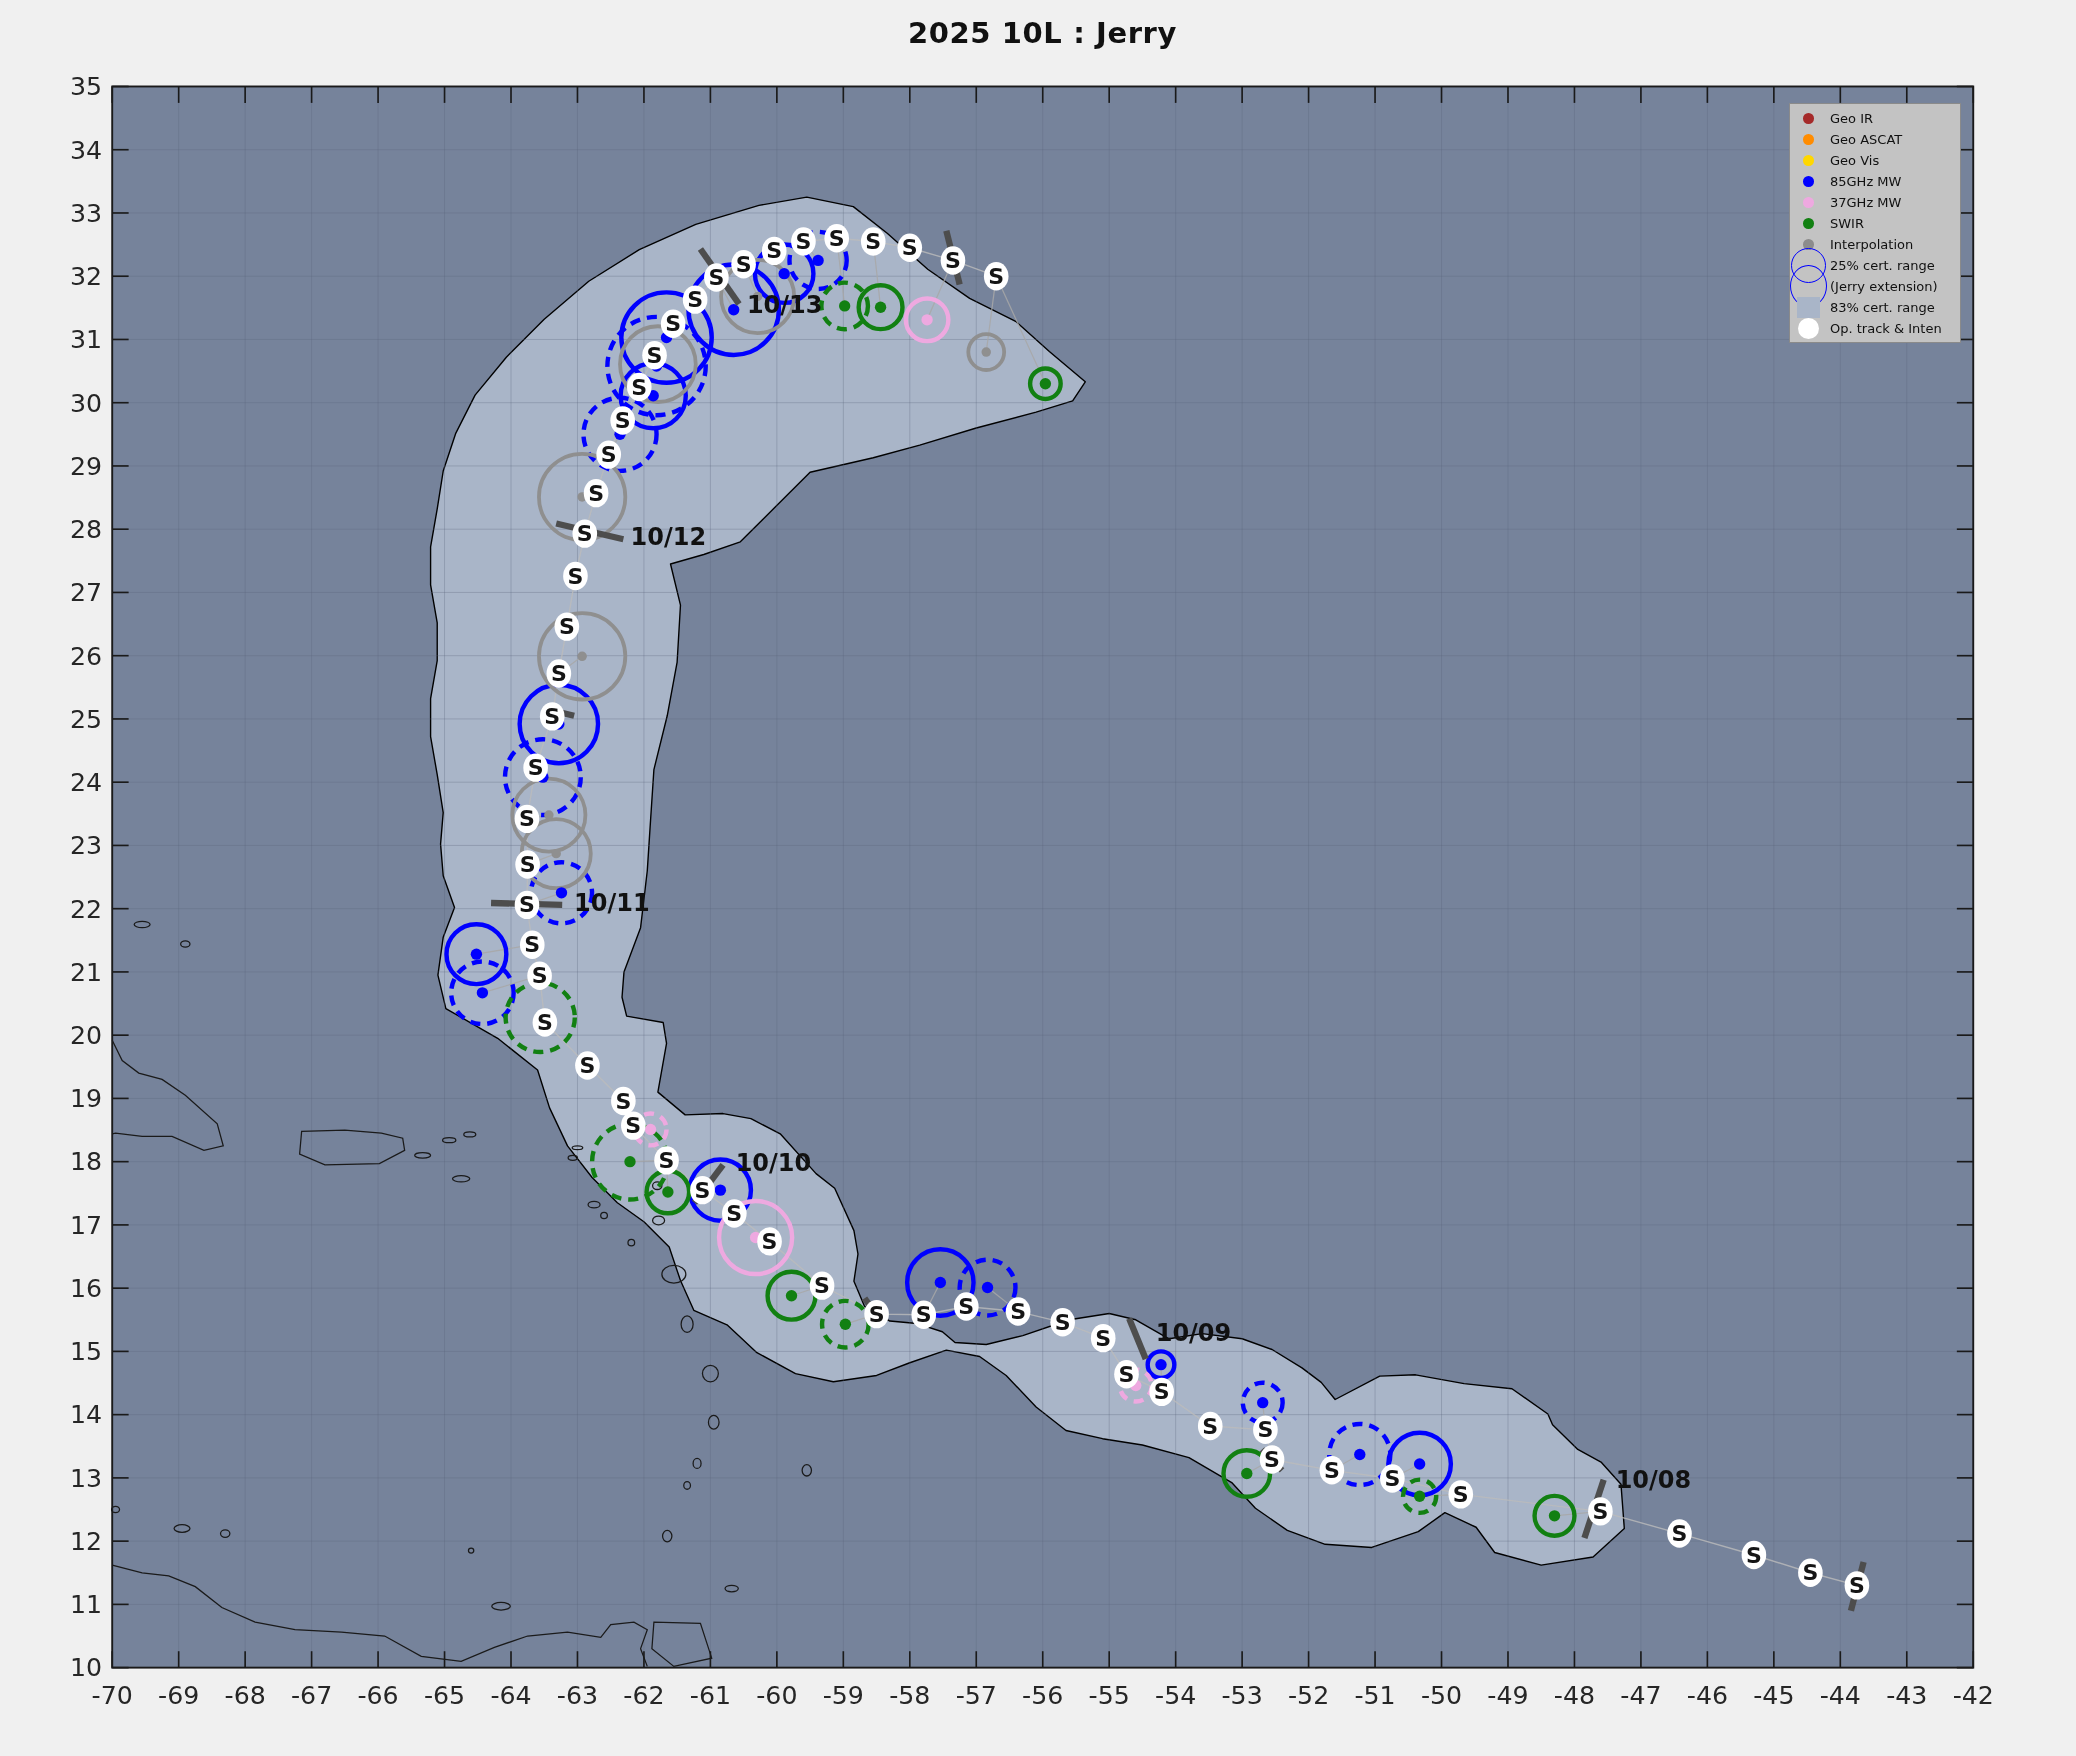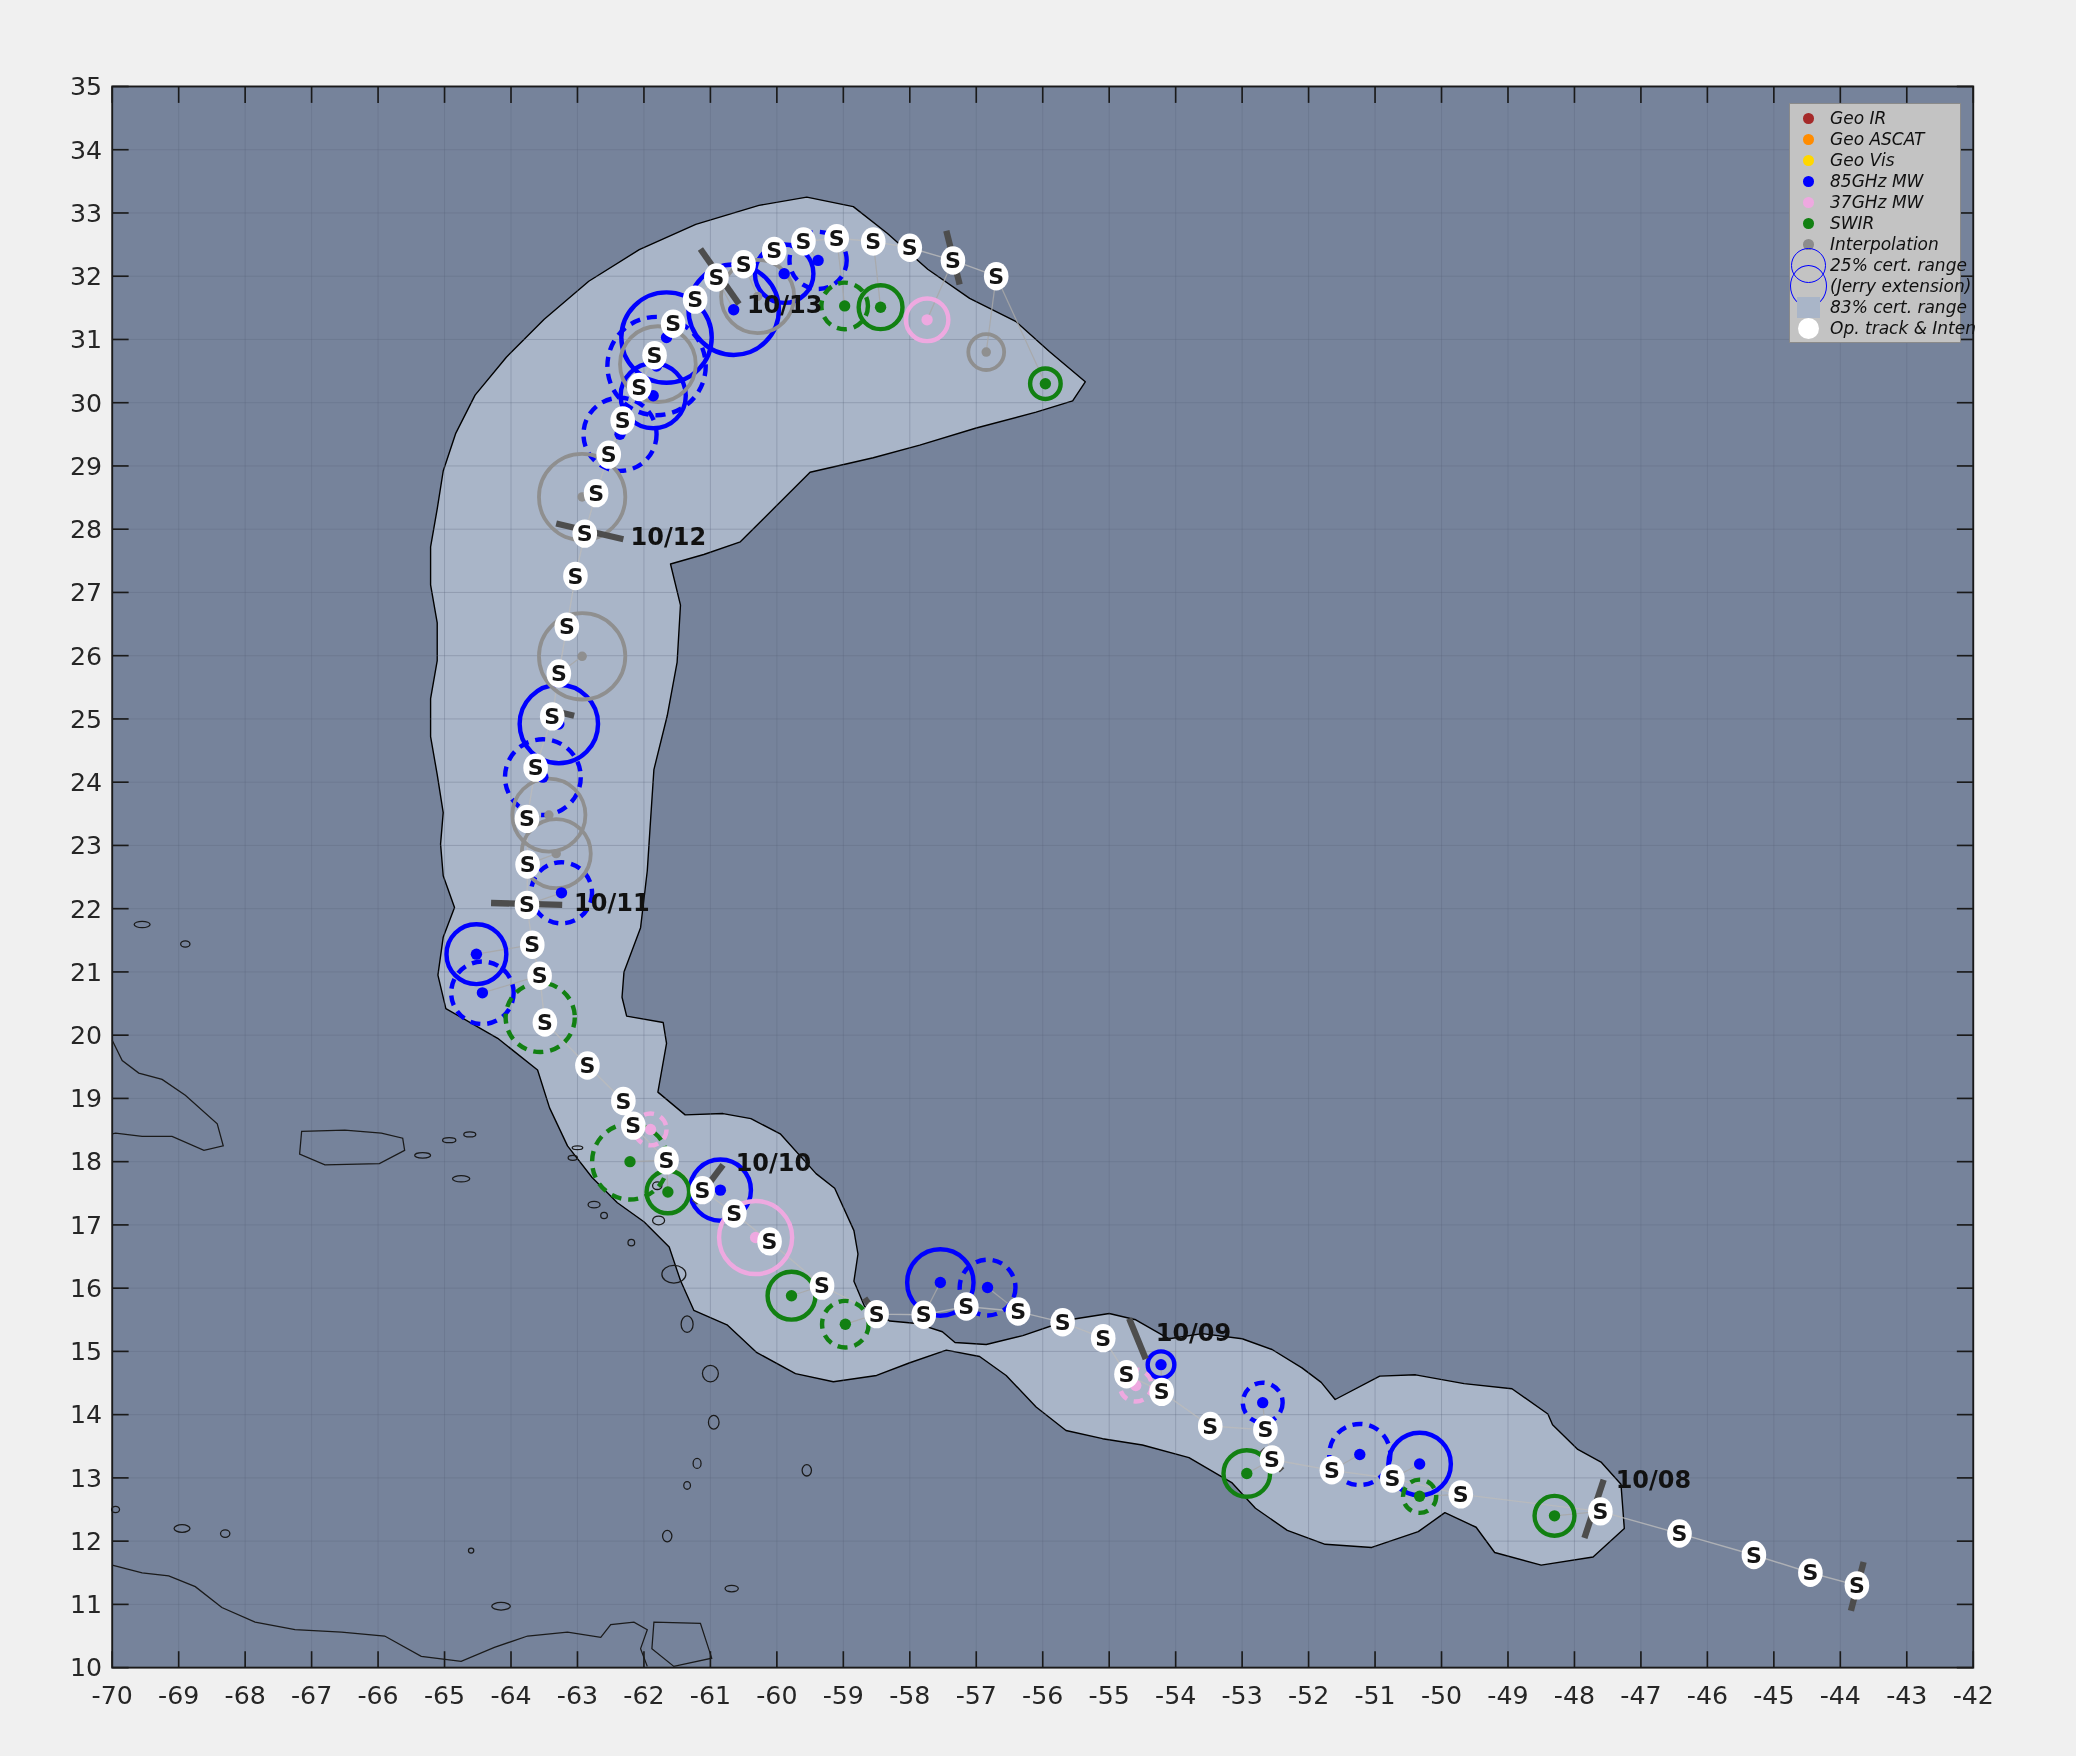--- a/index.html
+++ b/index.html
@@ -3,31 +3,32 @@
 <meta charset="utf-8">
 <style>
   html,body{margin:0;padding:0;background:#F0F0F0;}
   body{width:2077px;height:1756px;position:relative;font-family:"DejaVu Sans","Liberation Sans",sans-serif;overflow:hidden;}
   #fig{position:absolute;inset:0;}
   #title{position:absolute;left:112px;top:16.4px;width:1861px;text-align:center;font-size:29px;font-weight:bold;color:#111;letter-spacing:0.6px;}
   #map-svg{position:absolute;left:0;top:0;}
   #legend{position:absolute;left:1789px;top:103px;width:172px;height:240px;background:#C3C3C3;border:0.6px solid #8a8a8a;box-sizing:border-box;padding-top:3.8px;z-index:5;}
   .lg-row{position:relative;height:21px;display:flex;align-items:center;overflow:visible;}
   .lg-swatch{position:absolute;left:0;width:37px;height:100%;display:flex;align-items:center;justify-content:center;overflow:visible;}
-  .lg-label{position:absolute;left:40px;font-size:17px;color:#111;white-space:nowrap;font-style:italic;}
+  .lg-label{position:absolute;left:40px;font-size:13px;color:#111;white-space:nowrap;}
   .sw-dot{width:10.7px;height:10.7px;border-radius:50%;}
   .sw-circle{width:33px;height:33px;border-radius:50%;border:1.9px solid #0000FF;background:transparent;}
   .sw-circle-lg{width:40px;height:40px;border-radius:50%;border:1.9px solid #0000FF;background:transparent;}
   .sw-square{width:23px;height:21.5px;}
   .sw-white-dot{width:21.5px;height:21.5px;border-radius:50%;background:#fff;}
 </style>
 </head>
 <body>
 
 <div id="fig">
+  <div id="title">2025  10L :  Jerry</div>
   <svg id="map-svg" width="2077" height="1756" viewBox="0 0 3289 2782">
       <rect x="177" y="137" width="2948.4" height="2505" fill="#76839B"></rect>
       <polygon points="2567.3,2351.4 2572.6,2421.6 2523.1,2466.7 2440.9,2479.7 2367.2,2459.6 2337.8,2419.6 2288.3,2396.5 2246.1,2426.6 2172.4,2451.6 2098.7,2446.6 2038.7,2424.6 1988.2,2389.5 1951.3,2349.4 1882.9,2309.3 1809.1,2289.3 1746.0,2279.3 1688.1,2266.3 1640.7,2229.2 1593.3,2179.1 1551.2,2149.0 1498.5,2139.0 1440.6,2159.0 1388.0,2179.1 1319.5,2189.1 1259.5,2176.1 1198.4,2143.0 1151.0,2098.9 1098.4,2075.9 1077.3,2028.8 1059.4,1975.7 1019.4,1935.6 977.3,1905.5 937.3,1865.5 898.3,1815.4 869.9,1755.2 850.9,1695.1 787.7,1645.0 705.6,1597.9 693.0,1544.8 701.4,1484.7 719.3,1437.6 701.4,1387.5 697.2,1337.4 701.4,1287.3 691.9,1227.2 681.4,1167.1 681.4,1106.9 691.9,1046.8 691.9,986.7 681.4,926.6 681.4,866.5 691.9,806.3 701.4,746.2 721.4,686.1 751.9,626.0 801.4,565.9 861.4,505.7 932.0,445.6 1012.0,395.5 1101.5,355.4 1201.6,325.4 1277.4,312.4 1351.1,327.4 1404.8,369.5 1469.0,426.6 1535.4,472.7 1609.1,509.7 1661.7,556.8 1718.6,604.9 1698.6,635.0 1640.7,653.0 1545.9,678.1 1456.4,705.1 1382.7,725.2 1282.6,748.2 1172.1,858.4 1114.2,878.5 1061.5,893.5 1077.3,958.6 1072.0,1048.8 1056.3,1134.0 1035.2,1219.2 1029.9,1299.3 1024.7,1379.5 1014.1,1469.7 987.8,1539.8 984.7,1579.9 992.0,1609.9 1049.9,1620.0 1055.2,1653.0 1041.5,1730.2 1084.7,1766.3 1144.7,1764.2 1188.9,1772.3 1235.3,1796.3 1292.1,1859.4 1321.6,1882.5 1352.1,1949.6 1358.5,1986.7 1352.1,2029.8 1369.0,2069.9 1409.0,2092.9 1452.2,2096.9 1492.2,2109.9 1512.2,2127.0 1561.7,2130.0 1619.6,2115.9 1693.3,2090.9 1756.5,2080.9 1798.6,2090.9 1851.3,2121.0 1903.9,2112.9 1967.1,2121.0 2014.5,2138.0 2061.9,2167.1 2092.4,2190.1 2114.5,2217.2 2185.1,2180.1 2241.9,2178.1 2318.8,2192.1 2394.6,2200.1 2451.5,2240.2 2458.9,2257.2 2498.9,2296.3 2535.7,2316.3" fill="#A9B5C8" stroke="#000" stroke-width="2.2" stroke-linejoin="round"></polygon>
       <line x1="177.0" y1="137" x2="177.0" y2="2642" stroke="#59647A" stroke-width="1.4" opacity="0.35"></line>
       <line x1="282.3" y1="137" x2="282.3" y2="2642" stroke="#59647A" stroke-width="1.4" opacity="0.35"></line>
       <line x1="387.6" y1="137" x2="387.6" y2="2642" stroke="#59647A" stroke-width="1.4" opacity="0.35"></line>
       <line x1="492.9" y1="137" x2="492.9" y2="2642" stroke="#59647A" stroke-width="1.4" opacity="0.35"></line>
       <line x1="598.2" y1="137" x2="598.2" y2="2642" stroke="#59647A" stroke-width="1.4" opacity="0.35"></line>
       <line x1="703.5" y1="137" x2="703.5" y2="2642" stroke="#59647A" stroke-width="1.4" opacity="0.35"></line>
       <line x1="808.8" y1="137" x2="808.8" y2="2642" stroke="#59647A" stroke-width="1.4" opacity="0.35"></line>

